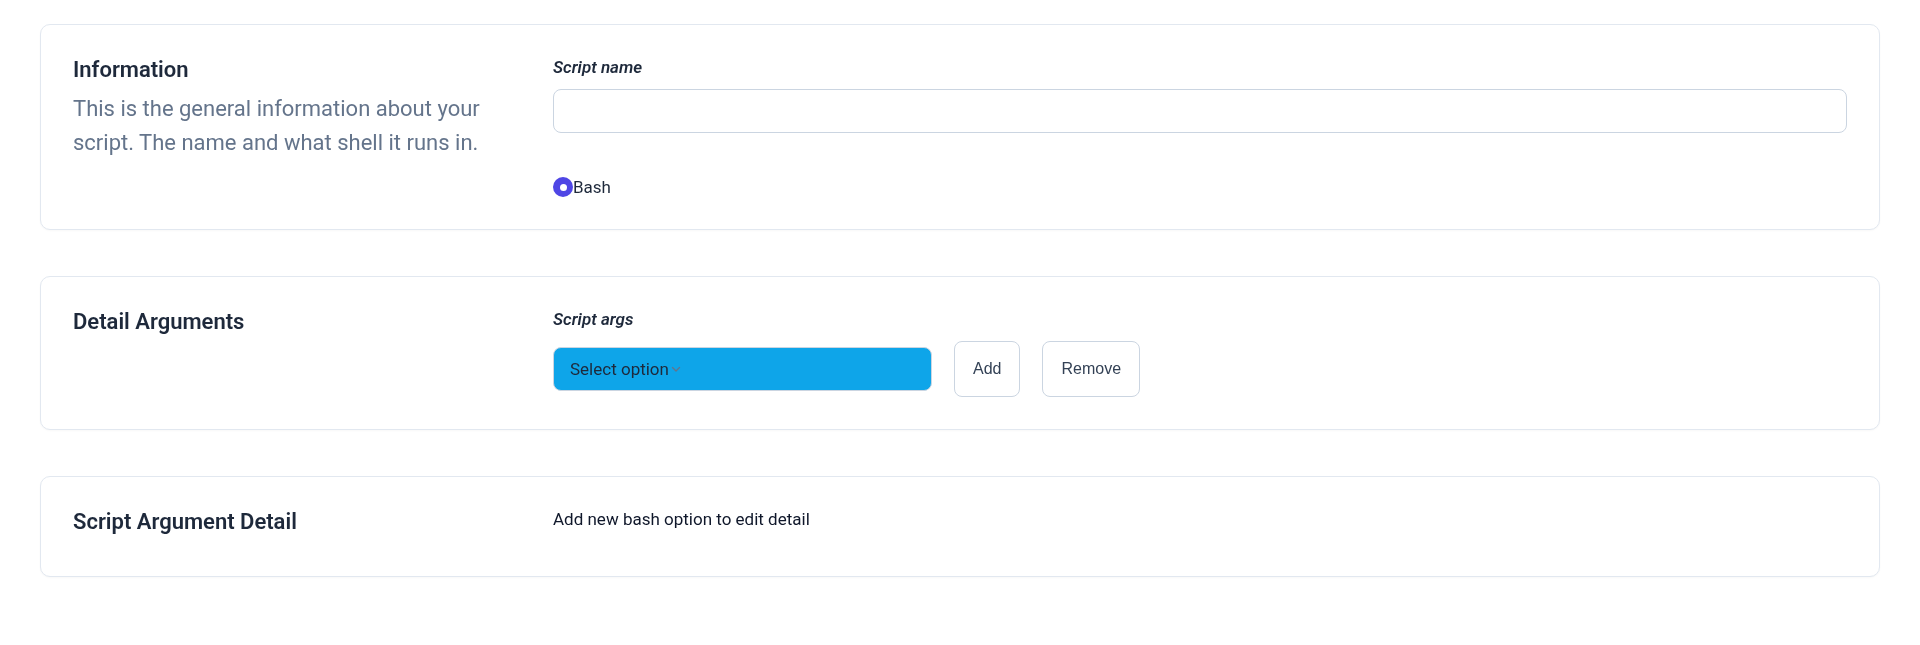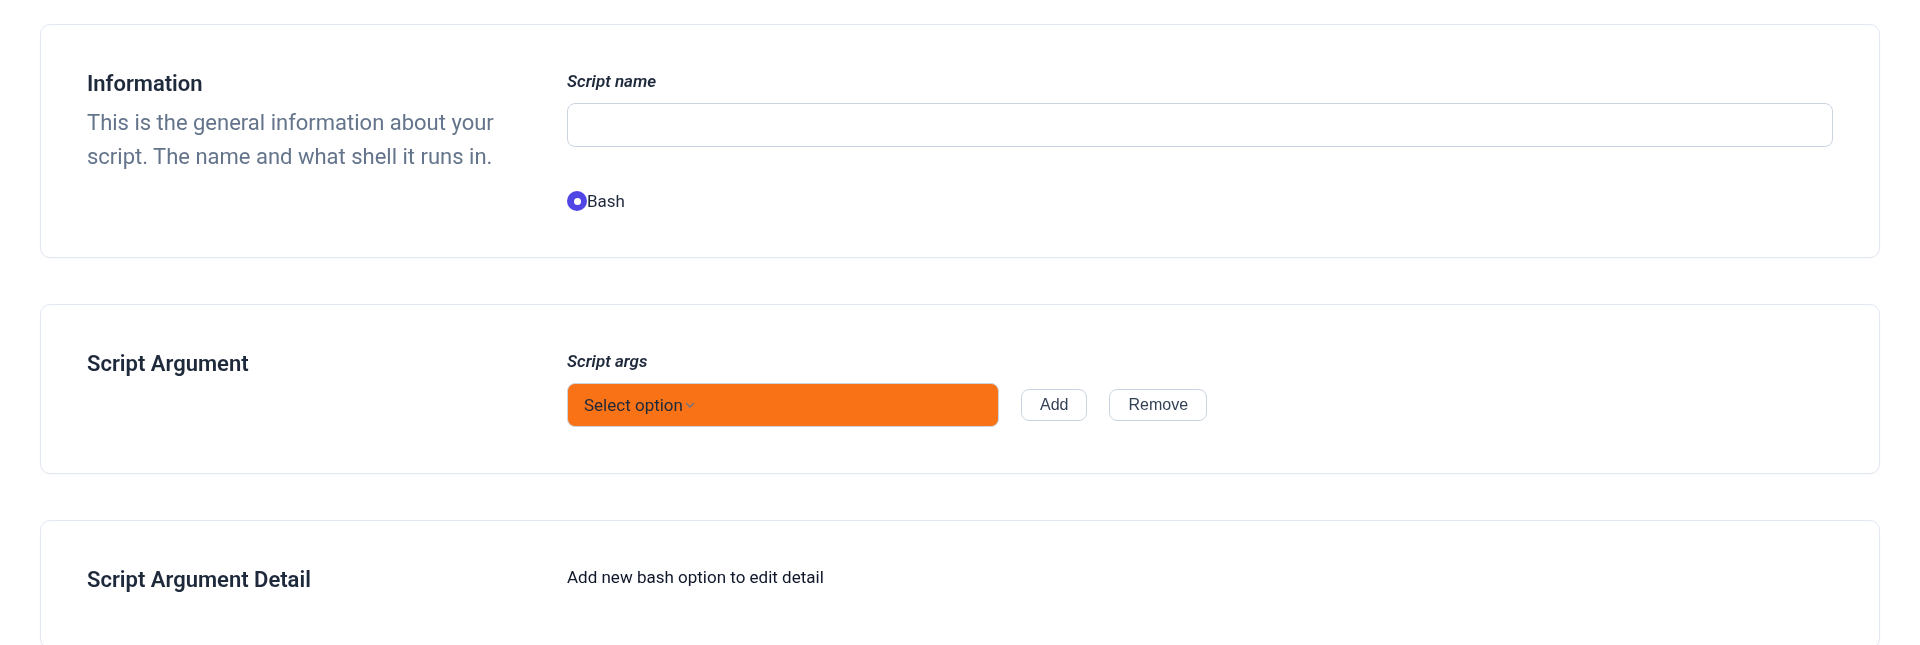--- a/index.html
+++ b/index.html
@@ -10,21 +10,21 @@
     body {
       font-family: -apple-system, BlinkMacSystemFont, "Segoe UI", Roboto, "Helvetica Neue", Arial, sans-serif;
       background: #ffffff;
       padding: 24px 40px;
       color: #1e293b;
     }
     .card {
       background: #ffffff;
       border: 1px solid #e2e8f0;
       border-radius: 10px;
-      padding: 46px;
+      padding: 32px;
       margin-bottom: 46px;
       box-shadow: 0 1px 2px rgba(0,0,0,0.03);
       display: flex;
       gap: 30px;
     }
     .card-left {
       width: 450px;
       flex-shrink: 0;
     }
     .card-right {
@@ -84,42 +84,42 @@
     .radio-label {
       font-size: 17px;
       color: #1e293b;
     }
     .select-row {
       display: flex;
       align-items: center;
       gap: 22px;
     }
     .select-box {
-      width: 432px;
+      width: 379px;
       height: 44px;
       border: 1px solid #cbd5e1;
       border-radius: 8px;
-      background: #f97316;
+      background: #0ea5e9;
       display: flex;
       align-items: center;
       justify-content: flex-start;
       padding: 0 16px;
       cursor: pointer;
     }
     .select-placeholder {
       font-size: 17px;
       color: #1e293b;
     }
     .chevron {
       width: 14px;
       height: 14px;
       flex-shrink: 0;
     }
     .btn {
-      height: 32px;
+      height: 56px;
       padding: 0 18px;
       border: 1px solid #cbd5e1;
       border-radius: 8px;
       background: #ffffff;
       font-size: 16px;
       color: #334155;
       cursor: pointer;
       display: inline-flex;
       align-items: center;
       justify-content: center;
@@ -144,21 +144,21 @@
       <span class="radio-outer">
         <span class="radio-inner"></span>
       </span>
       <span class="radio-label">Bash</span>
     </div>
   </div>
 </div>
 
 <div class="card">
   <div class="card-left">
-    <h2 class="section-title">Script Argument</h2>
+    <h2 class="section-title">Detail Arguments</h2>
   </div>
   <div class="card-right">
     <label class="field-label">Script args</label>
     <div class="select-row">
       <div class="select-box">
         <span class="select-placeholder">Select option</span>
         <svg class="chevron" viewBox="0 0 20 20" fill="none" stroke="#64748b" stroke-width="2" stroke-linecap="round" stroke-linejoin="round">
           <polyline points="5 8 10 13 15 8"></polyline>
         </svg>
       </div>

